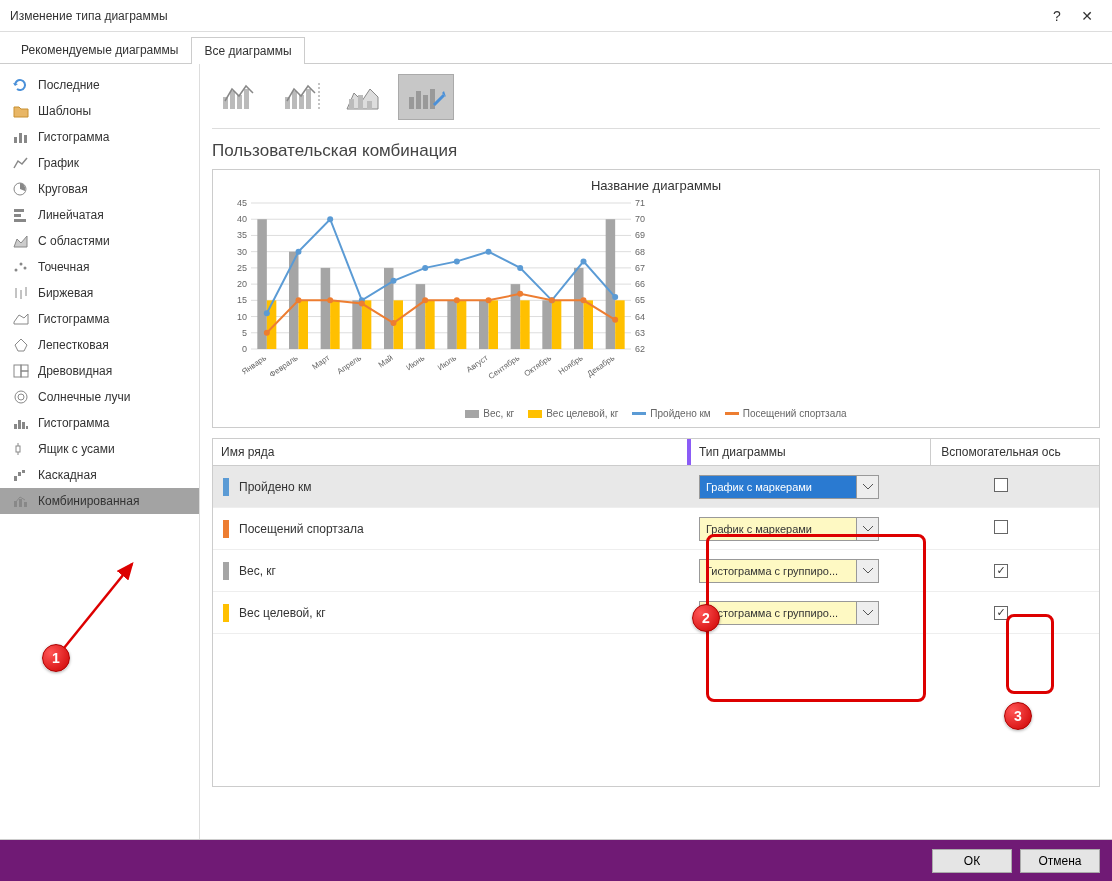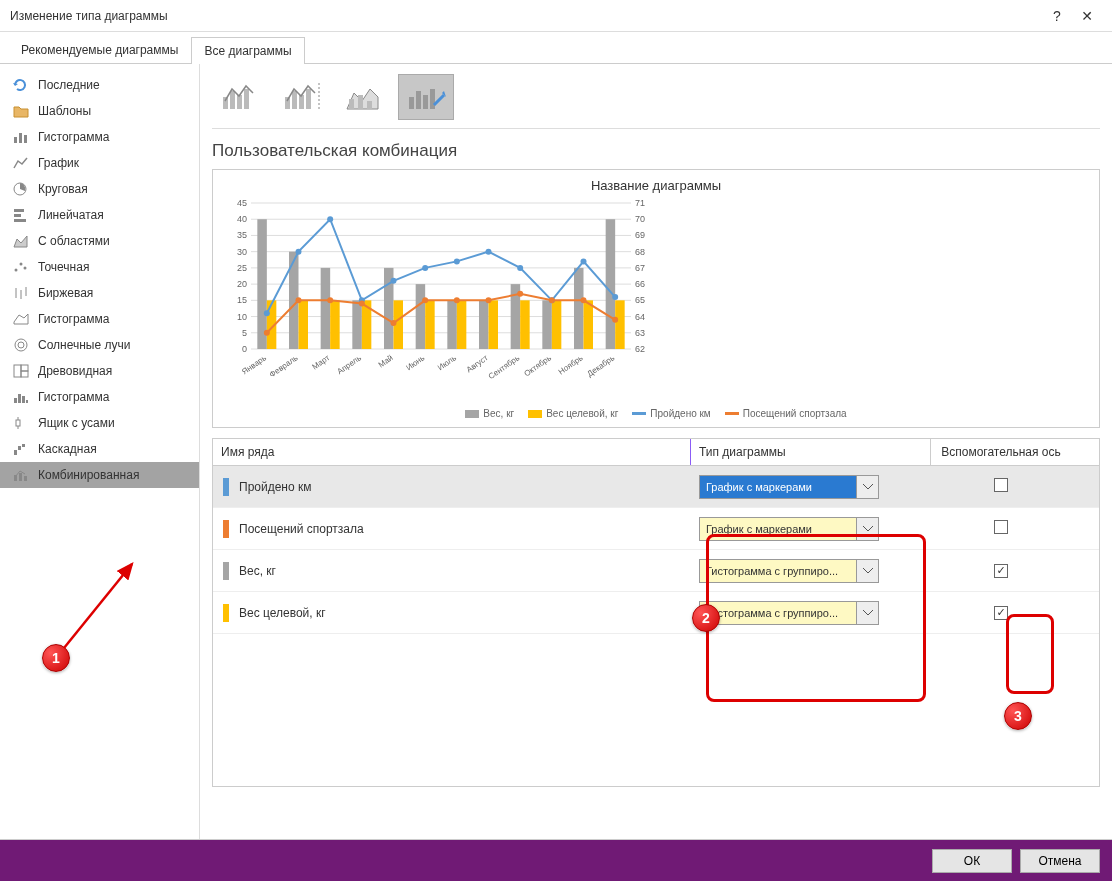--- a/index.html
+++ b/index.html
@@ -18,21 +18,21 @@
 .main { flex: 1; padding: 10px 12px; display: flex; flex-direction: column; }
 .subtype-row { display: flex; gap: 6px; border-bottom: 1px solid #ddd; padding-bottom: 8px; }
 .subtype { width: 56px; height: 46px; border: 1px solid transparent; display: flex; align-items: center; justify-content: center; cursor: pointer; }
 .subtype.selected { background: #c7c7c7; border: 1px solid #aaa; }
 .section-title { font-size: 17px; margin: 12px 0 8px 0; color: #444; }
 .chart-preview { border: 1px solid #ccc; padding: 8px; margin-bottom: 10px; }
 .chart-preview .chart-title { text-align: center; font-size: 13px; margin-bottom: 6px; }
 .instruction { font-size: 12px; margin: 6px 0; }
 .grid { border: 1px solid #ccc; }
 .grid-header { display: flex; background: #fff; border-bottom: 1px solid #ccc; font-size: 12px; }
-.gh-name { flex: 0 0 478px; padding: 6px 8px; border-right: 1px solid #8b5cf6; }
+.gh-name { flex: 0 0 478px; padding: 6px 8px; border-right: 4px solid #8b5cf6; }
 .gh-type { flex: 0 0 240px; padding: 6px 8px; border-right: 1px solid #ccc; }
 .gh-axis { flex: 0 0 140px; padding: 6px 8px; text-align: center; }
 .grid-row { display: flex; align-items: center; min-height: 42px; border-bottom: 1px solid #eee; }
 .grid-row.selected { background: #e8e8e8; }
 .gc-name { flex: 0 0 478px; padding: 6px 10px; display: flex; align-items: center; gap: 10px; }
 .color-chip { width: 6px; height: 18px; }
 .gc-type { flex: 0 0 240px; padding: 6px 8px; }
 .gc-axis { flex: 0 0 140px; text-align: center; }
 .dropdown { display: flex; width: 180px; border: 1px solid #999; height: 24px; align-items: center; background: #fef9c3; }
 .dropdown.highlight .dd-text { background: #2a7ad1; color: #fff; }
@@ -150,35 +150,43 @@
         <span class="ico">
           <svg width="16" height="14">
             <path d="M1 10 L6 3 L11 6 L15 2 L15 12 L1 12 z" fill="none" stroke="#888"></path>
           </svg>
         </span>
         <span>Гистограмма</span>
       </div>
     <div class="cat">
         <span class="ico">
           <svg width="16" height="14">
-            <circle cx="8" cy="7" r="6" fill="none" stroke="#888"></circle>
-            <circle cx="8" cy="7" r="3" fill="none" stroke="#888"></circle>
-          </svg>
-        </span>
-        <span>Солнечные лучи</span>
+            <polygon points="8,1 14,7 11,13 5,13 2,7" fill="none" stroke="#888"></polygon>
+          </svg>
+        </span>
+        <span>Лепестковая</span>
       </div>
     <div class="cat">
         <span class="ico">
           <svg width="16" height="14">
             <rect x="1" y="1" width="7" height="12" fill="none" stroke="#888"></rect>
             <rect x="8" y="1" width="7" height="6" fill="none" stroke="#888"></rect>
             <rect x="8" y="7" width="7" height="6" fill="none" stroke="#888"></rect>
           </svg>
         </span>
         <span>Древовидная</span>
+      </div>
+    <div class="cat">
+        <span class="ico">
+          <svg width="16" height="14">
+            <circle cx="8" cy="7" r="6" fill="none" stroke="#888"></circle>
+            <circle cx="8" cy="7" r="3" fill="none" stroke="#888"></circle>
+          </svg>
+        </span>
+        <span>Солнечные лучи</span>
       </div>
     <div class="cat">
         <span class="ico">
           <svg width="16" height="14">
             <rect x="1" y="8" width="3" height="5" fill="#888"></rect>
             <rect x="5" y="4" width="3" height="9" fill="#888"></rect>
             <rect x="9" y="6" width="3" height="7" fill="#888"></rect>
             <rect x="13" y="10" width="2" height="3" fill="#888"></rect>
           </svg>
         </span>

